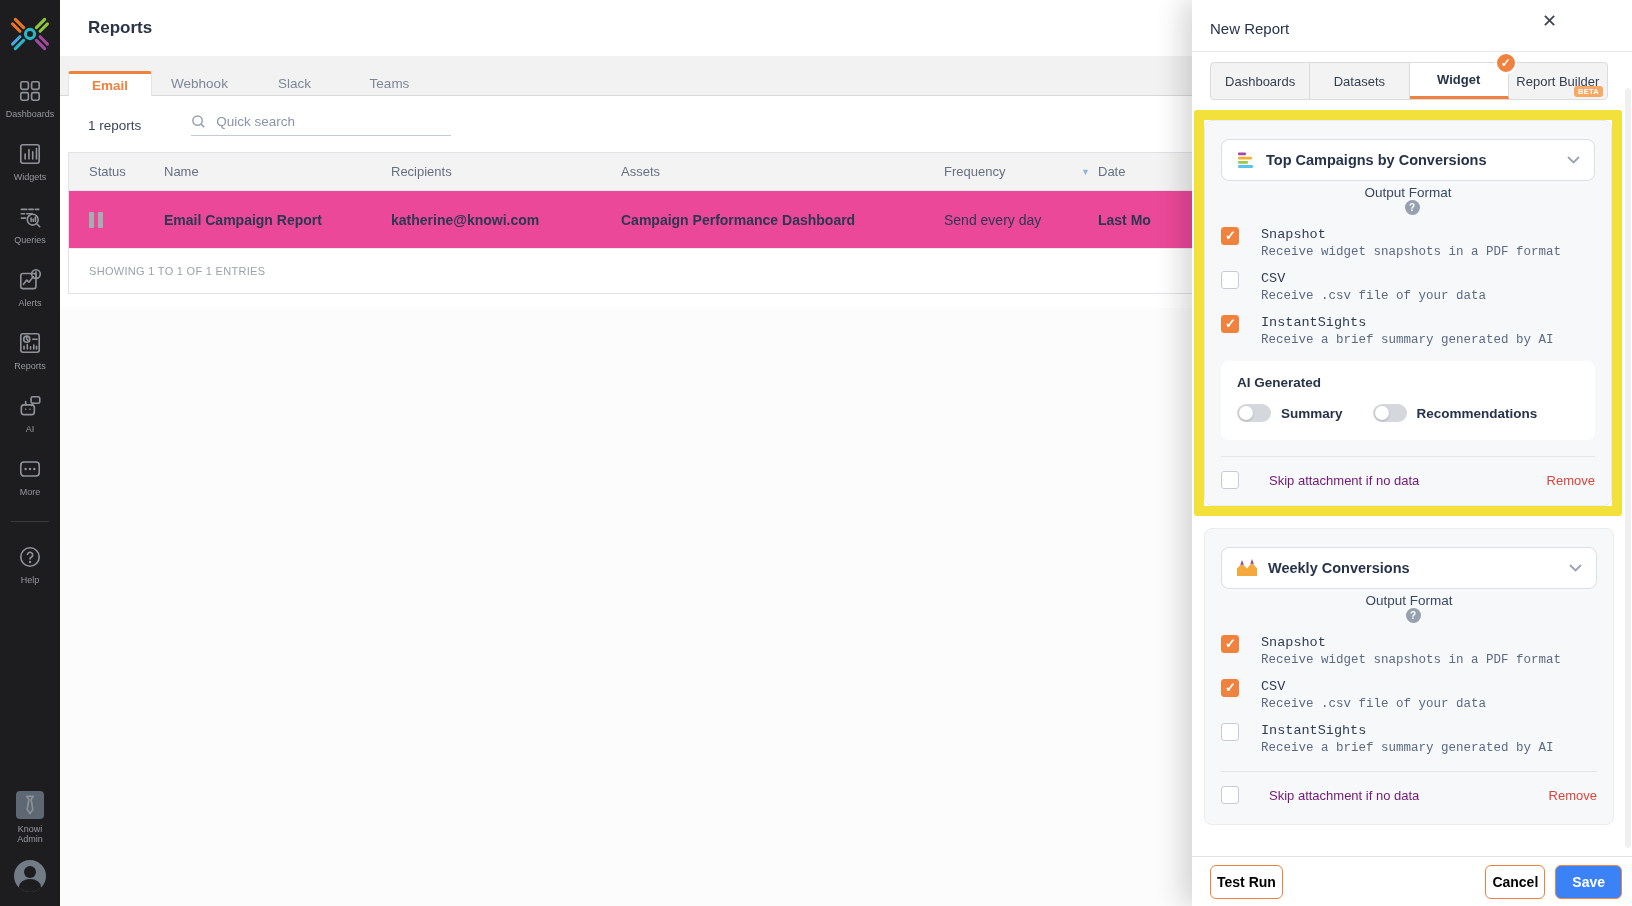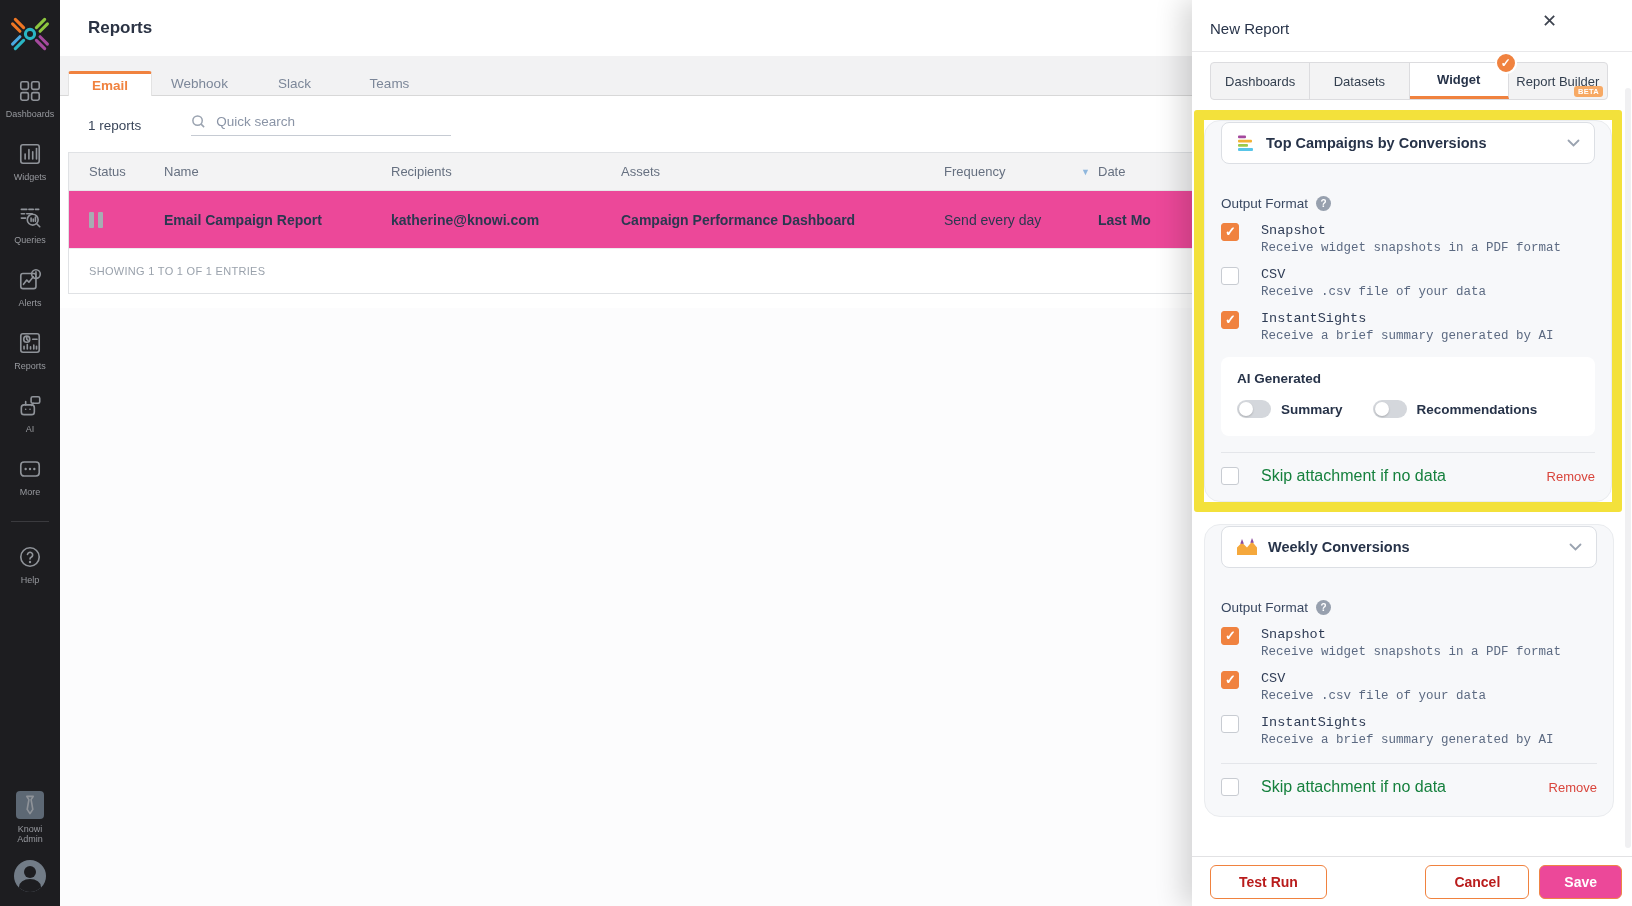--- a/index.html
+++ b/index.html
@@ -66,29 +66,29 @@
     font-size:13px; color:#333f4f; border-right:1px solid #dcdcdf; cursor:pointer; position:relative; }
   .ptab:last-child { border-right:none; }
   .ptab.active { background:#fff; font-weight:bold; color:#273349; border-bottom:3px solid #f0823f; }
   .check-badge { position:absolute; top:-11px; right:-9px; width:22px; height:22px; border-radius:50%;
     background:#f0823f; border:2px solid #fff; color:#fff; font-size:12px; font-weight:bold;
     display:flex; align-items:center; justify-content:center; }
   .beta-badge { position:absolute; bottom:2px; right:4px; background:#f7a964; color:#fff;
     font-size:7.5px; font-weight:bold; padding:1px 4px; border-radius:3px; letter-spacing:.3px; }
 
   .yellow-wrap { margin:10px -14px 0 -16px; border:10px solid #f3e13b; border-radius:3px; }
-  .wcard { background:#f7f8fa; border:1px solid #eaecef; border-radius:16px; padding:1px 16px 4px 16px; }
+  .wcard { background:#f7f8fa; border:1px solid #eaecef; border-radius:8px; padding:18px 16px 4px 16px; }
   .wcard.second { margin:12px -6px 0 -6px; padding-bottom:8px; }
 
   .wdrop { height:42px; background:#fff; border:1px solid #dcdfe4; border-radius:8px;
     display:flex; align-items:center; padding:0 14px; cursor:pointer; }
   .wdrop .wname { margin-left:10px; font-size:14.5px; font-weight:bold; color:#273349; }
   .wdrop .chev { margin-left:auto; }
 
-  .of-row { margin-top:32px; display:flex; align-items:center; }
+  .of-row { margin-top:4px; display:flex; align-items:center;flex-direction:column; }
   .of-label { font-size:13.5px; color:#3a4962; }
   .help-icon { margin-left:8px; width:15px; height:15px; border-radius:50%; background:#97a0ae;
     color:#fff; font-size:10px; font-weight:bold; display:flex; align-items:center; justify-content:center; }
 
   .opt { margin-top:12px; display:flex; }
   .cb { flex:0 0 18px; width:18px; height:18px; border-radius:3px; background:#fff;
     border:1.5px solid #c8ccd2; cursor:pointer; position:relative; }
   .cb.checked { background:#f0823f; border-color:#f0823f; }
   .cb.checked::after { content:"✓"; position:absolute; left:3px; top:0px; color:#fff; font-size:13px; font-weight:bold; }
   .opt-text { margin-left:22px;font-family:Liberation Mono, monospace; }
@@ -99,29 +99,29 @@
   .ai-title { font-size:13.5px; font-weight:bold; color:#273349; }
   .ai-toggles { margin-top:14px; display:flex; align-items:center; gap:30px;text-align:center; }
   .toggle-item { display:flex; align-items:center; }
   .toggle { width:34px; height:18px; border-radius:9px; background:#d4d7dc; position:relative; cursor:pointer; }
   .toggle .knob { position:absolute; left:2px; top:2px; width:14px; height:14px; border-radius:50%;
     background:#fff; box-shadow:0 1px 2px rgba(0,0,0,.2); }
   .toggle-label { margin-left:10px; font-size:13.5px; font-weight:bold; color:#273349; }
 
   .skip-divider { margin-top:16px; border-top:1px solid #e4e6ea; }
   .skip-row { display:flex; align-items:center; padding:14px 0 12px 0; }
-  .skip-label { margin-left:22px; font-size:16px; color:#15803d; }
+  .skip-label { margin-left:30px; font-size:13px; color:#701a75; }
   .remove-link { margin-left:auto; font-size:13px; color:#d9453c; cursor:pointer; }
 
   .panel-footer { position:absolute; left:0; right:0; bottom:0; height:50px; background:#fff;
     border-top:1px solid #e2e2e4; display:flex; align-items:center; padding:0 10px 0 18px; }
   .btn { height:34px; border-radius:6px; font-size:14px; font-weight:bold; cursor:pointer;
     display:flex; align-items:center; justify-content:center; font-family:"Liberation Sans",sans-serif; }
-  .btn.outline { background:#fff; border:1.5px solid #f0823f; color:#b91c1c; padding:0 28px; }
-  .btn.solid { background:#ec4899; border:1.5px solid #ef8445; color:#fff; padding:0 24px; }
+  .btn.outline { background:#fff; border:1.5px solid #f0823f; color:#000000; padding:0 6px; }
+  .btn.solid { background:#3b82f6; border:1.5px solid #ef8445; color:#fff; padding:0 16px; }
   .footer-right { margin-left:auto; display:flex; gap:10px; }
   .panel-scroll-track { position:absolute; right:1px; top:88px; bottom:58px; width:6px;
     background:#f0f0f2; border-radius:3px; }
 </style>
 </head>
 <body>
 
 <div class="sidebar">
   <svg class="logo" viewBox="0 0 48 48" fill="none" stroke-width="3.4" stroke-linecap="round">
     <circle cx="24" cy="24" r="5" stroke="#2ab6c4"></circle>

